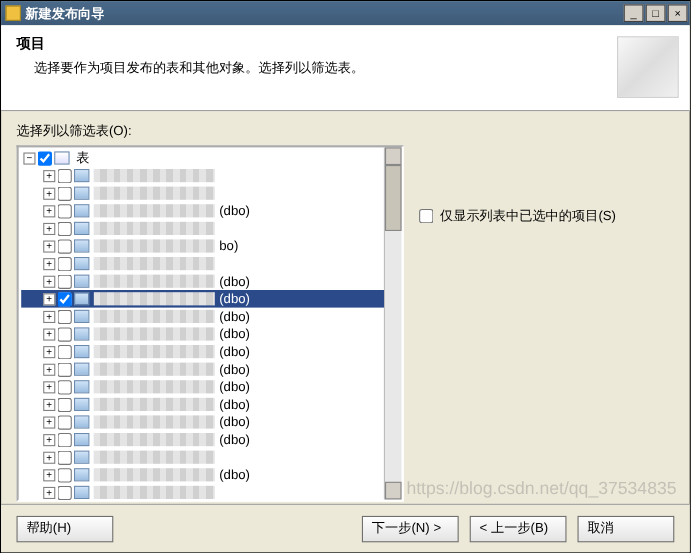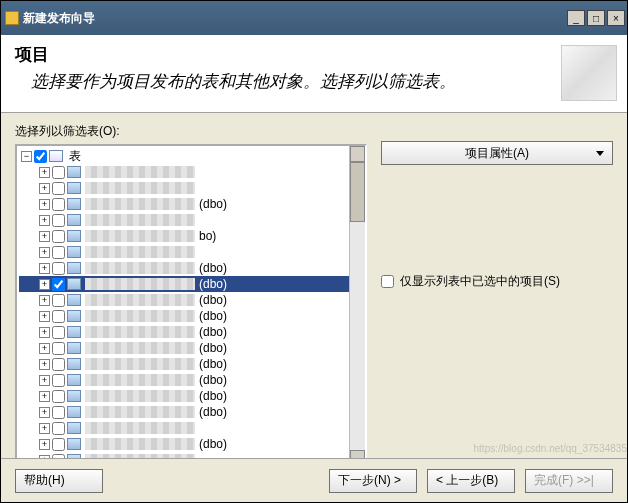--- a/index.html
+++ b/index.html
@@ -1,25 +1,25 @@
 <!DOCTYPE html>
 <html><head>
 <meta charset="utf-8">
 <style>
 * { box-sizing: border-box; margin: 0; padding: 0; }
 body { font-family: "Microsoft YaHei", "SimSun", Arial, sans-serif; font-size: 12px; background: #fff; }
 .window { width: 628px; height: 503px; border: 1px solid #000; background: #ece9d8; position: relative; }
-.titlebar { height: 34px; background: linear-gradient(#4a6a8a,#3e5a78); color: #fff; display: flex; align-items: center; padding: 0 2px 0 4px; }
+.titlebar { height: 22px; background: linear-gradient(#4a6a8a,#3e5a78); color: #fff; display: flex; align-items: center; padding: 0 2px 0 4px; }
 .titlebar .icon { width: 14px; height: 14px; background: #f0c040; border: 1px solid #a08020; margin-right: 4px; }
 .titlebar .title { flex: 1; font-weight: bold; font-size: 12px; }
 .win-btn { width: 18px; height: 16px; background: #d4d0c8; border: 1px solid #404040; margin-left: 2px; display: flex; align-items: center; justify-content: center; font-size: 10px; font-family: Arial; color: #000; cursor: default; }
 .header { background: #fff; height: 78px; border-bottom: 1px solid #a0a0a0; display: flex; align-items: flex-start; padding: 8px 10px 0 14px; }
 .header-left { flex: 1; }
-.header h1 { font-size: 17px; font-weight: bold; margin-bottom: 4px; }
-.header p { font-size: 17px; margin-left: 16px; font-style: italic; }
+.header h1 { font-size: 13px; font-weight: bold; margin-bottom: 4px; }
+.header p { font-size: 12px; margin-left: 16px; }
 .header-img { width: 56px; height: 56px; border: 1px solid #ccc; background: linear-gradient(135deg,#f8f8f8 0%,#ddd 50%,#f0f0f0 100%); margin-top: 2px; }
 .body { padding: 10px 14px 0 14px; display: flex; gap: 14px; }
 .left-col { flex: 1; }
 .left-col label { display: block; margin-bottom: 4px; }
 .tree-wrap { border: 2px inset #fff; background: #fff; height: 324px; display: flex; }
 .tree { flex: 1; overflow: auto; padding: 2px 0 2px 2px; white-space: nowrap; }
 .row { height: 16px; display: flex; align-items: center; gap: 2px; padding-left: 2px; }
 .row .exp { width: 11px; height: 11px; border: 1px solid #808080; display: inline-flex; align-items: center; justify-content: center; font-size: 9px; line-height: 1; background: #fff; color: #000; font-family: Arial; }
 .row input[type=checkbox] { width: 13px; height: 13px; margin: 0; }
 .row .ticon { width: 14px; height: 12px; background: linear-gradient(#cfe3f7,#9bbde0); border: 1px solid #6a8ab0; display: inline-block; }
@@ -28,26 +28,26 @@
 .row.sel { background: #2a4a8a; color: #fff; }
 .row .pix { display: inline-block; height: 12px; width: 110px; background: repeating-linear-gradient(90deg,#e4e4e4 0 6px,#d0d0d0 6px 12px); filter: blur(0.4px); margin-left: 2px; }
 .row .suf { margin-left: 2px; color: #000; }
 .row.sel .suf { color: #fff; }
 .vscroll { width: 16px; background: #e8e8e8; border-left: 1px solid #bbb; position: relative; }
 .vscroll .sbtn { height: 16px; background: #d4d0c8; border: 1px solid #888; }
 .vscroll .thumb { position: absolute; top: 16px; left: 0; right: 0; height: 60px; background: #c8c4b8; border: 1px solid #888; }
 .right-col { width: 232px; padding-top: 18px; }
 .dropbtn { width: 100%; height: 24px; border: 1px solid #707070; background: linear-gradient(#fdfdfd,#e4e4e4); display: flex; align-items: center; justify-content: center; position: relative; cursor: default; }
 .dropbtn .arr { position: absolute; right: 8px; width: 0; height: 0; border-left: 4px solid transparent; border-right: 4px solid transparent; border-top: 5px solid #000; }
-.chk-row { margin-top: 108px; display: flex; align-items: center; gap: 6px; }
+.chk-row { margin-top: 59px; display: flex; align-items: center; gap: 6px; }
 .footer { position: absolute; left: 0; right: 0; bottom: 0; height: 44px; border-top: 1px solid #a0a0a0; display: flex; align-items: center; padding: 0 14px; gap: 10px; background: #ece9d8; }
 .footer .spacer { flex: 1; }
 .btn { min-width: 88px; height: 24px; border: 1px solid #707070; background: linear-gradient(#fdfdfd,#e4e4e4); display: inline-flex; align-items: center; justify-content: flex-start; padding: 0 8px; cursor: default; }
 .btn.disabled { color: #9a9a9a; }
-.watermark { position: absolute; right: 0; bottom: 48px; color: rgba(120,120,120,.35); font-size: 10px; pointer-events: none; }
+.watermark { position: absolute; right: 12px; bottom: 48px; color: rgba(120,120,120,.35); font-size: 16px; pointer-events: none; }
 </style>
 </head>
 <body>
 
 <div class="window">
 
   <div class="titlebar">
     <span class="icon"></span>
     <span class="title">新建发布向导</span>
     <span class="win-btn">_</span>
@@ -223,41 +223,37 @@
           </div>
         <div class="vscroll">
           <div class="sbtn"></div>
           <div class="thumb"></div>
           <div class="sbtn" style="position:absolute;bottom:0;left:0;right:0"></div>
         </div>
       </div>
     </div>
 
     <div class="right-col">
-      <div class="dropbtn">
-        <span>项目属性(A)</span>
-        <span class="arr"></span>
-      </div>
       <div class="chk-row">
         <input type="checkbox" style="">
         <span>仅显示列表中已选中的项目(S)</span>
       </div>
     </div>
   </div>
 
   <div class="footer">
     <span class="btn">
         <span>帮助(H)</span>
       </span>
     <span class="spacer"></span>
     <span class="btn">
         <span>下一步(N) &gt;</span>
       </span>
     <span class="btn">
         <span>&lt; 上一步(B)</span>
       </span>
-    <span class="btn disabled">
-        <span>完成(F) &gt;&gt;|</span>
+    <span class="btn">
+        <span>取消</span>
       </span>
   </div>
 
   <div class="watermark">https://blog.csdn.net/qq_37534835</div>
 </div>
 
 </body></html>

